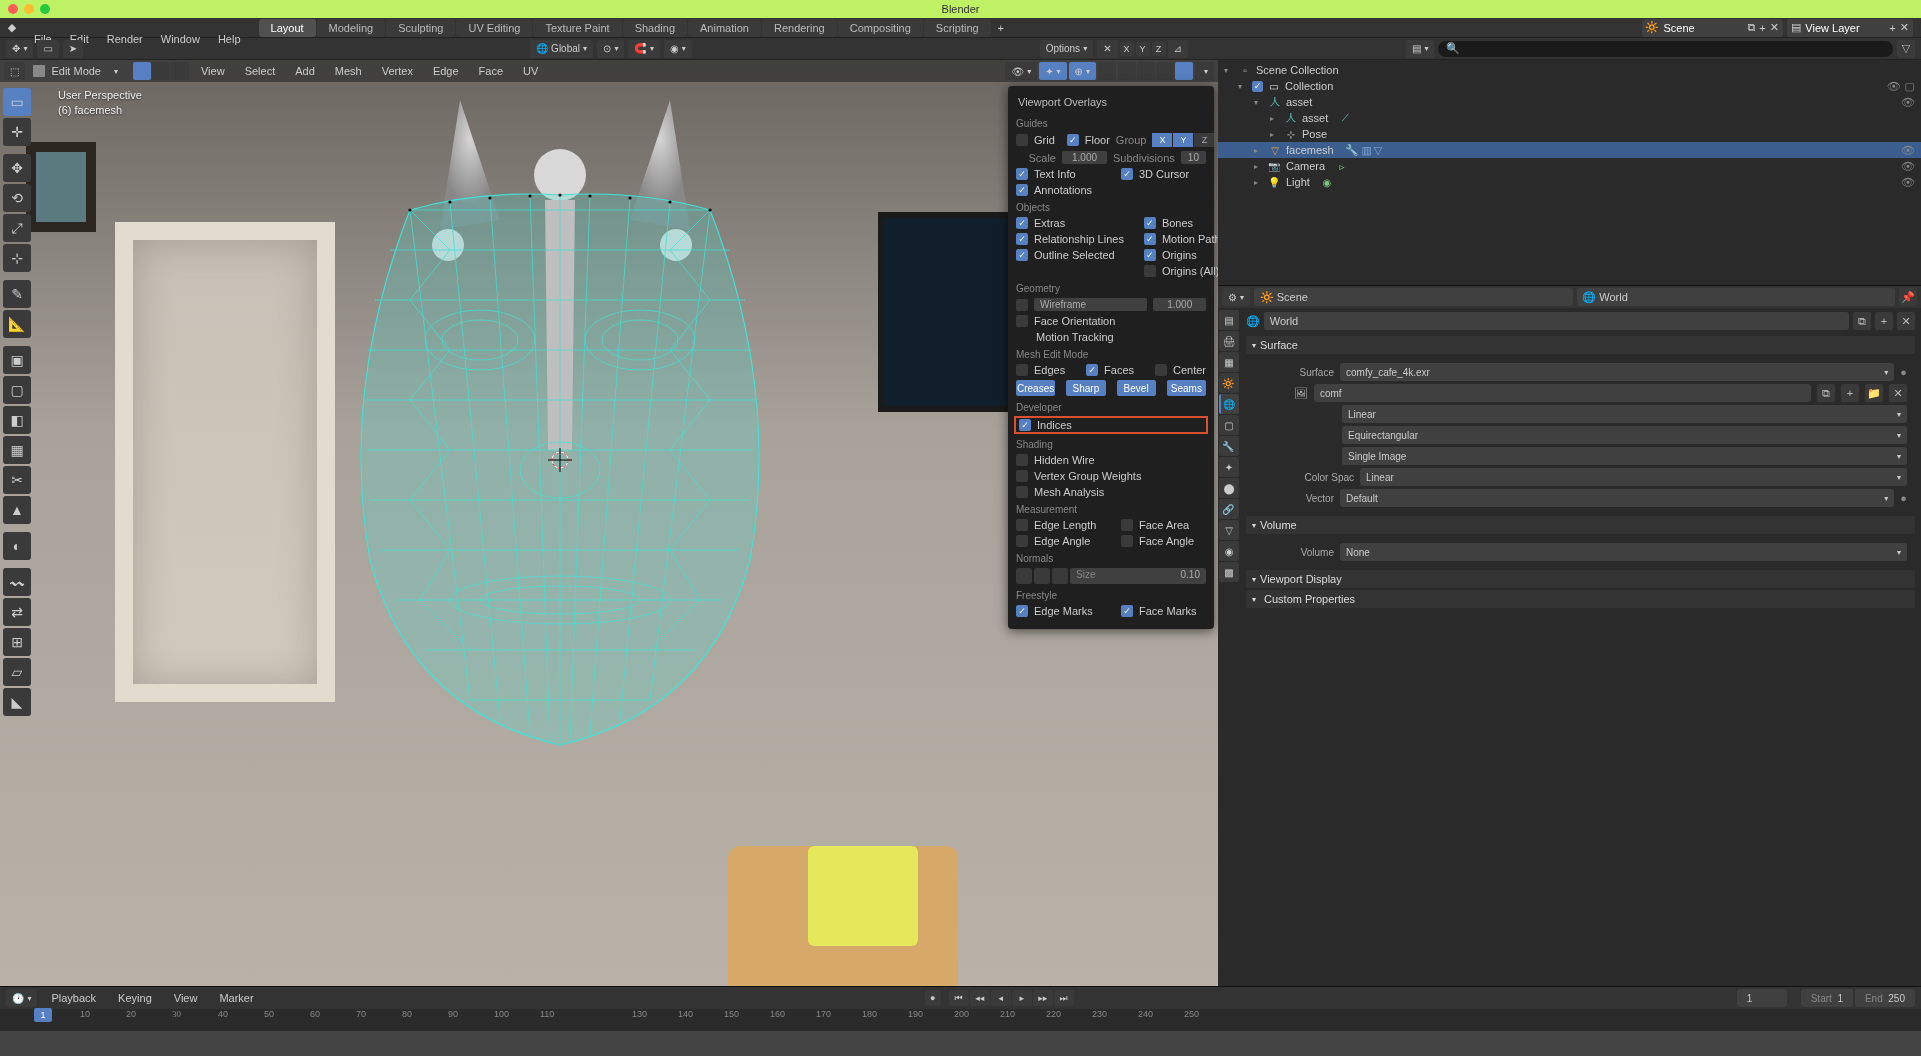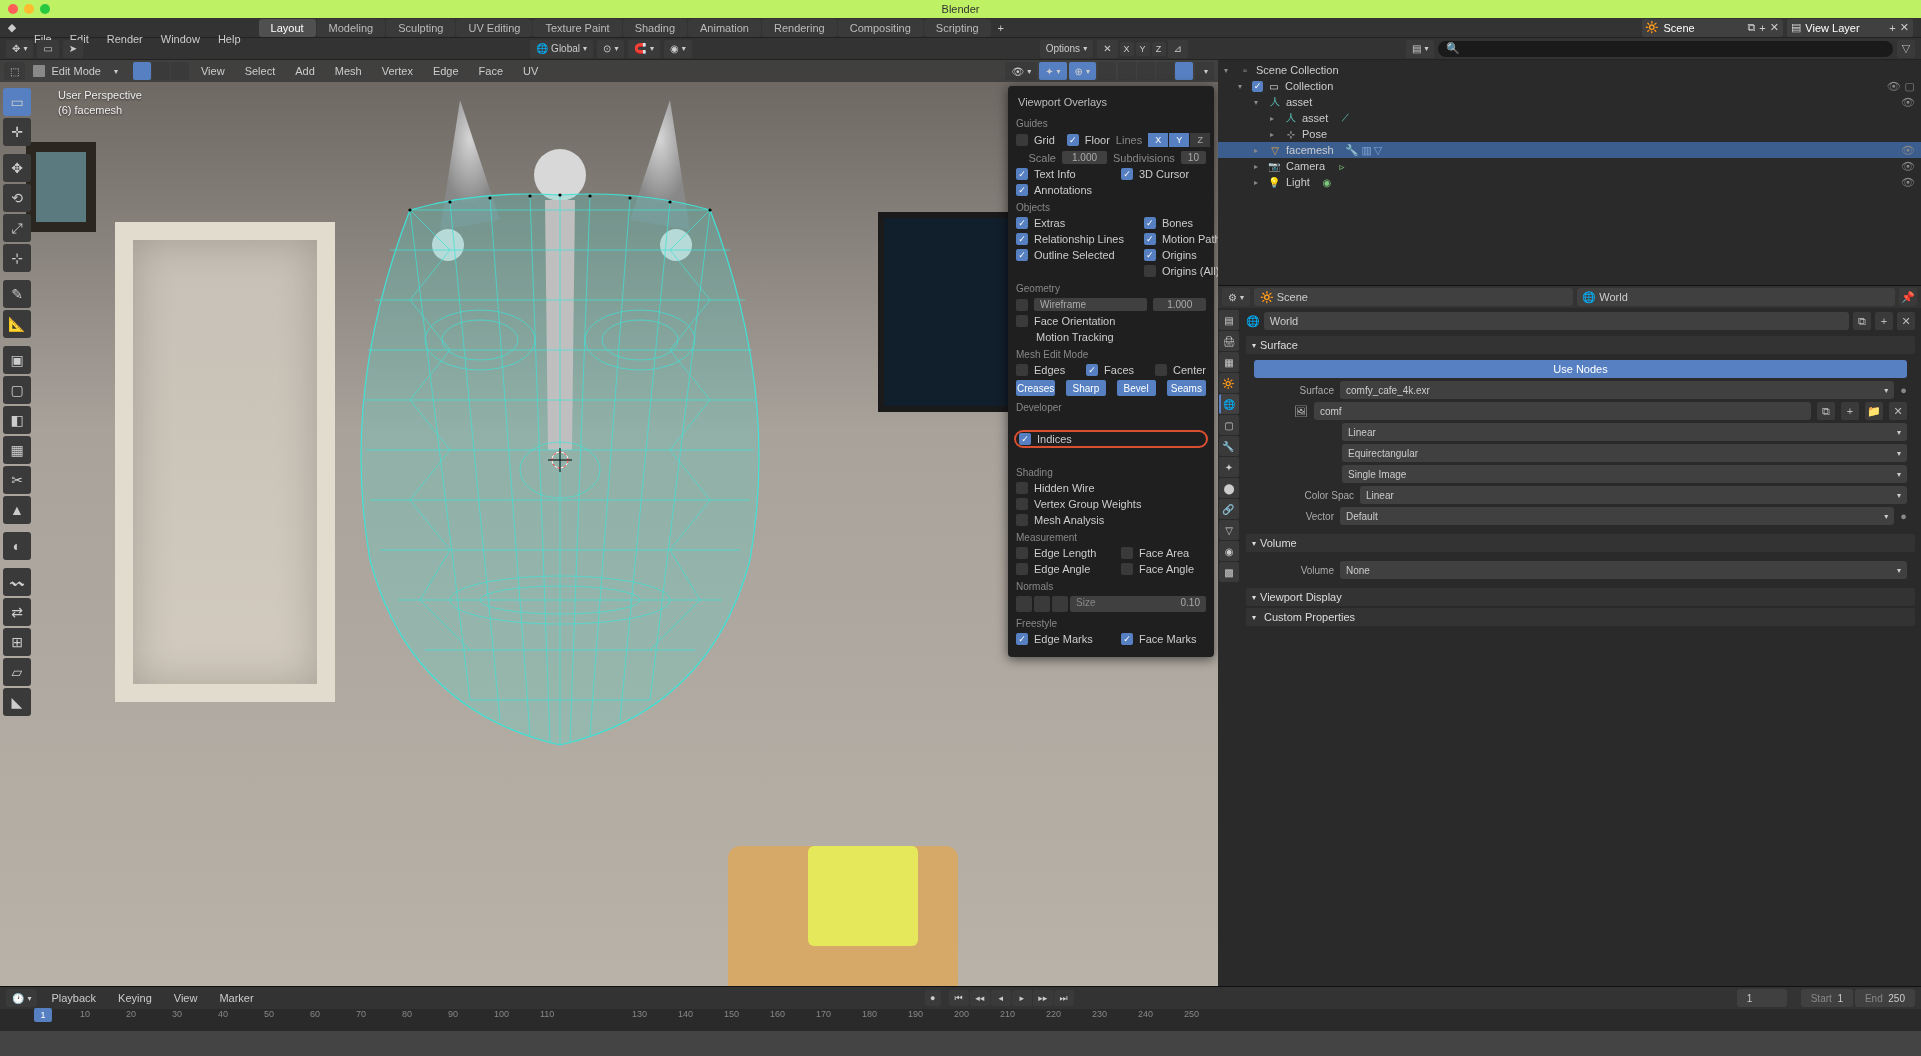--- a/index.html
+++ b/index.html
@@ -80,21 +80,21 @@
 .col2{display:grid;grid-template-columns:1fr 1fr;gap:0 4px}
 .chk{width:12px;height:12px;background:#3a3a3a;border-radius:2px;flex-shrink:0;position:relative;display:flex;align-items:center;justify-content:center}
 .chk.on{background:#5680c2}
 .chk.on::after{content:"✓";color:#fff;font-size:9px;line-height:1}
 .opt-lbl{font-size:11px;color:#ccc;white-space:nowrap}
 .val-field{background:#404040;border-radius:2px;padding:1px 6px;font-size:10px;color:#aaa;flex:1;text-align:center}
 .axis-row{display:flex;gap:1px}
 .axis-row .ax{width:20px;height:14px;background:#5680c2;display:flex;align-items:center;justify-content:center;font-size:9px;color:#fff}
 .seg-row{display:flex;gap:11px;padding:2px 8px}
 .seg-btn{flex:1;height:16px;background:#5680c2;color:#fff;font-size:10px;display:flex;align-items:center;justify-content:center;border-radius:2px}
-.highlight-red{border:2px solid #d94f30;border-radius:9px;padding:1px 3px;margin:15px 6px}
+.highlight-red{border:2px solid #d94f30;border-radius:0;padding:1px 3px;margin:1px 6px}
 .slider-row{display:flex;align-items:center;padding:2px 8px;gap:2px}
 .slider-row .mini{width:16px;height:16px;background:#3a3a3a;border-radius:2px}
 .slider-row .num{background:#404040;flex:1;height:16px;border-radius:2px;text-align:right;padding:1px 6px;font-size:10px;color:#aaa}
 
 
 .right-col{display:flex;flex-direction:column;background:#2a2a2a}
 .outliner{height:226px;border-bottom:1px solid #111;display:flex;flex-direction:column}
 .search-box{flex:1;height:16px;background:#1a1a1a;border-radius:8px;display:flex;align-items:center;padding:0 8px}
 .tree{flex:1;overflow:auto;font-size:11px;padding:2px 0}
 .tree-row{display:flex;align-items:center;height:16px;padding-left:6px;gap:4px;position:relative}
@@ -351,21 +351,21 @@
 
     <div class="overlays-pop">
       <div class="pop-title">Viewport Overlays</div>
       <div class="pop-section">Guides</div>
       <div class="pop-row">
         <div class="chk"></div>
           <span class="opt-lbl">Grid</span>
         <div style="width:10px"></div>
         <div class="chk on"></div>
           <span class="opt-lbl">Floor</span>
-        <span class="opt-lbl" style="margin-left:auto;color:#888">Lines</span>
+        <span class="opt-lbl" style="margin-left:auto;color:#888">Group</span>
         <div class="axis-row">
             <div class="ax">X</div>
             <div class="ax">Y</div>
             <div class="ax" style="background:#3a3a3a;color:#aaa">Z</div>
           </div>
       </div>
       <div class="pop-row">
         <span class="opt-lbl" style="color:#888;width:40px;text-align:right">Scale</span>
         <div class="val-field">1.000</div>
         <span class="opt-lbl" style="color:#888">Subdivisions</span>
@@ -614,21 +614,20 @@
             <span class="ic">🌐</span>
             <div class="wide-input">
                 <span>World</span>
               </div>
             <div class="icon-btn">⧉</div>
             <div class="icon-btn">+</div>
             <div class="icon-btn">✕</div>
           </div>
           <div class="panel-hdr">Surface</div>
           <div class="panel-body">
-            <div class="use-nodes">Use Nodes</div>
             <div class="prop-row">
                 <div class="prop-lbl">Surface</div>
                 <div class="prop-val drop">comfy_cafe_4k.exr</div>
                 <span style="color:#888">●</span>
               </div>
             <div class="prop-row" style="margin-left:40px">
               <span class="ic">🖼</span>
               <div class="prop-val" style="flex:1">comf</div>
               <div class="icon-btn">⧉</div>
               <div class="icon-btn">+</div>
@@ -693,21 +692,21 @@
       <div class="fb" style="width:50px;text-align:center">1</div>
       <div style="width:10px"></div>
       <div class="fb"><span style="color:#888">Start</span>&nbsp;&nbsp;<span>1</span></div>
       <div class="fb"><span style="color:#888">End</span>&nbsp;&nbsp;<span>250</span></div>
     </div>
   </div>
   <div class="tl-ruler">
     <div class="tl-cursor">1</div>
   <div class="tl-tick" style="left: 80px;">10</div>
       <div class="tl-tick" style="left: 126px;">20</div>
-      <div class="tl-tick" style="left: 172px;">30</div>
+      <div class="tl-tick" style="left: 172px; font-family: Liberation Serif, serif;">30</div>
       <div class="tl-tick" style="left: 218px;">40</div>
       <div class="tl-tick" style="left: 264px;">50</div>
       <div class="tl-tick" style="left: 310px;">60</div>
       <div class="tl-tick" style="left: 356px;">70</div>
       <div class="tl-tick" style="left: 402px;">80</div>
       <div class="tl-tick" style="left: 448px;">90</div>
       <div class="tl-tick" style="left: 494px;">100</div>
       <div class="tl-tick" style="left: 540px;">110</div>
       <div class="tl-tick" style="left: 586px; margin-top: 48px;">120</div>
       <div class="tl-tick" style="left: 632px;">130</div>

